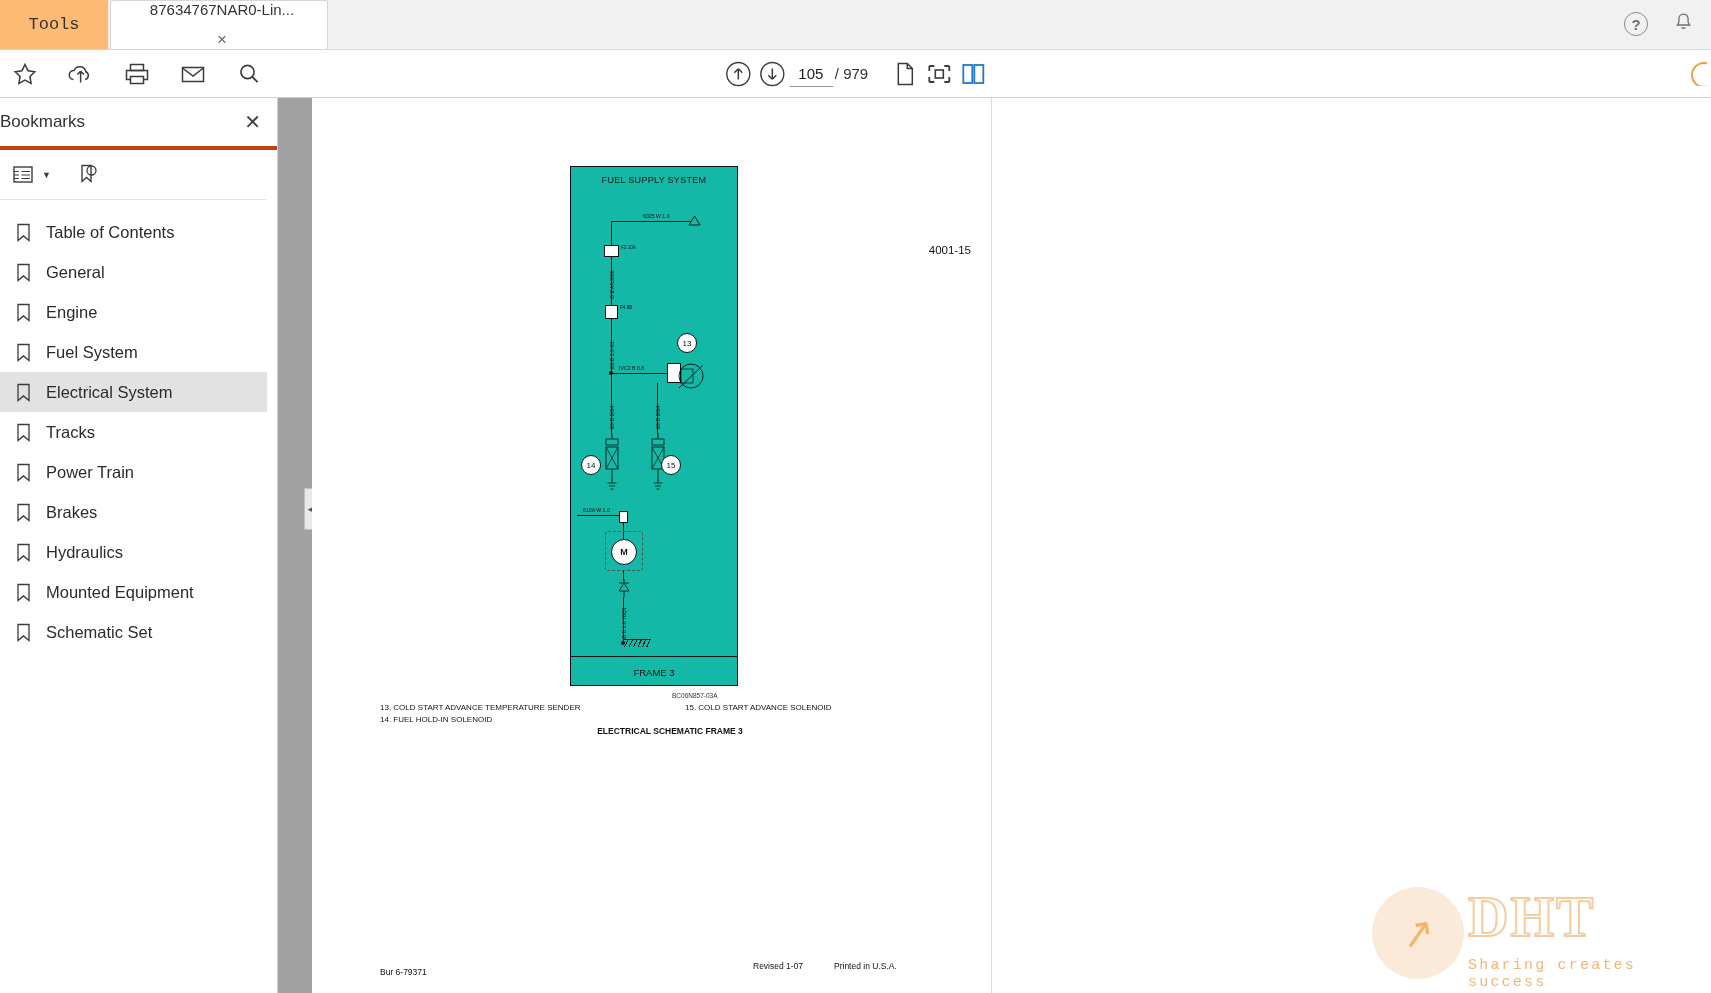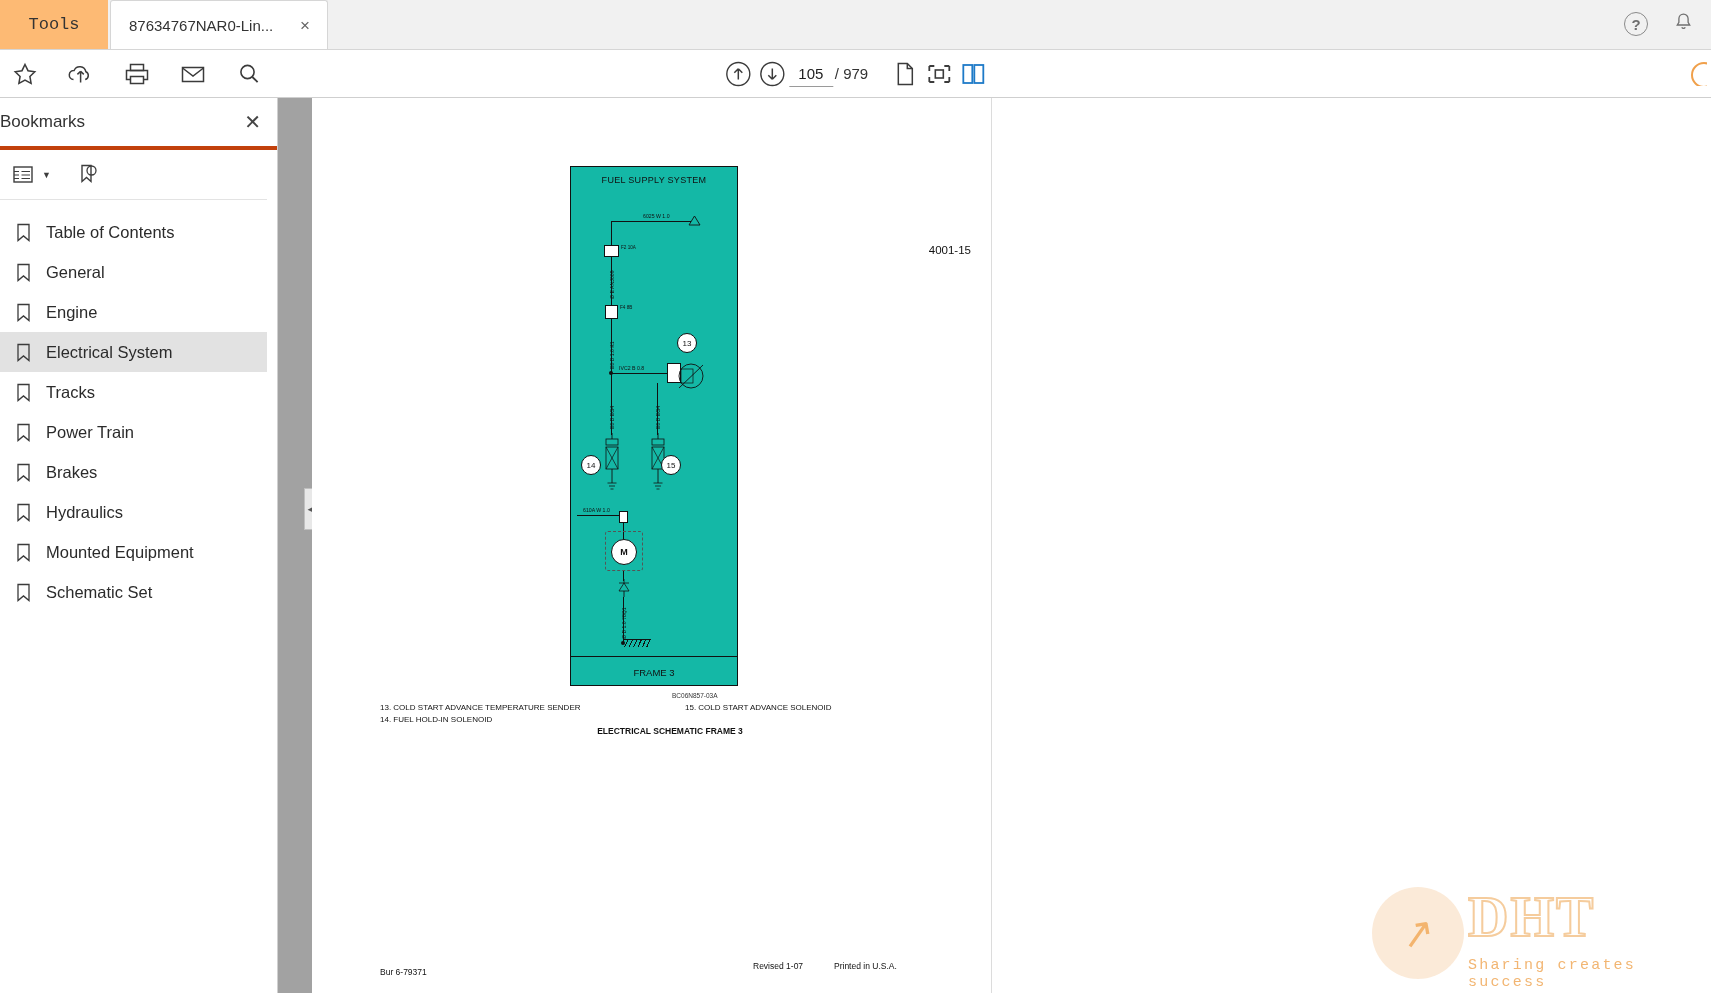--- a/index.html
+++ b/index.html
@@ -37,20 +37,21 @@
     margin-left: 2px;
     width: 218px; height: 49px;
     background: #ffffff;
     border: 1px solid #d6d6d6;
     border-bottom: none;
     border-top-left-radius: 3px; border-top-right-radius: 3px;
     display: flex; align-items: center;
     padding: 0 12px 0 18px;
     font-size: 15px; color: #333;
     cursor: pointer;
+    flex-direction: column;
   }
   .doc-tab .label {
     flex: 1;
     white-space: nowrap; overflow: hidden; text-overflow: ellipsis;
   }
   .tab-close {
     width: 20px; height: 20px;
     display: flex; align-items: center; justify-content: center;
     color: #666; font-size: 17px; line-height: 1;
     cursor: pointer;
@@ -476,20 +477,28 @@
         </span>
         <span>General</span>
       </div>
       <div class="bm-item">
         <span class="bm-ico">
           <svg width="15" height="19" viewBox="0 0 15 19">
               <path d="M2 1.5h11v16l-5.5-4.6L2 17.5z" fill="none" stroke="#3b3b3b" stroke-width="1.3"></path>
             </svg>
         </span>
         <span>Engine</span>
+      </div>
+      <div class="bm-item">
+        <span class="bm-ico">
+          <svg width="15" height="19" viewBox="0 0 15 19">
+              <path d="M2 1.5h11v16l-5.5-4.6L2 17.5z" fill="none" stroke="#3b3b3b" stroke-width="1.3"></path>
+            </svg>
+        </span>
+        <span>Fuel System</span>
       </div>
       <div class="bm-item selected">
         <span class="bm-ico">
           <svg width="15" height="19" viewBox="0 0 15 19">
               <path d="M2 1.5h11v16l-5.5-4.6L2 17.5z" fill="none" stroke="#3b3b3b" stroke-width="1.3"></path>
             </svg>
         </span>
         <span>Electrical System</span>
       </div>
       <div class="bm-item">

